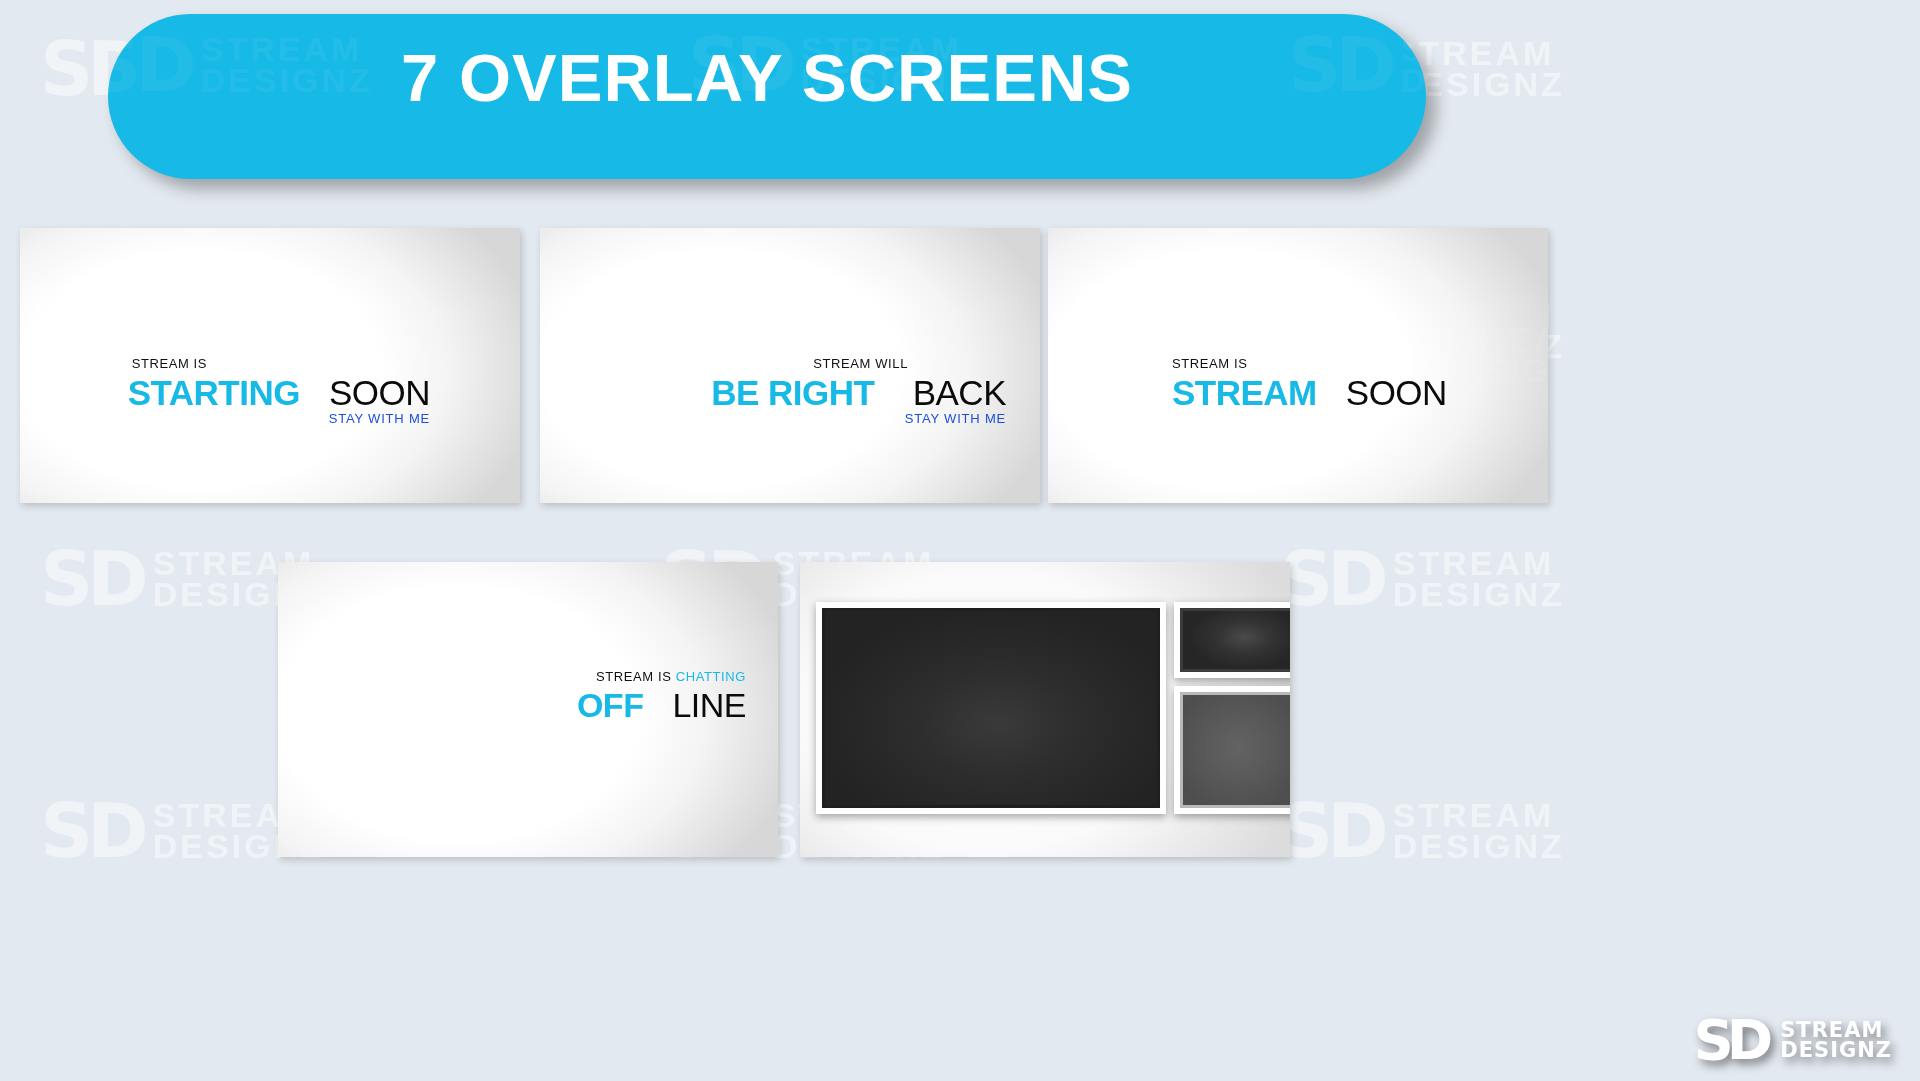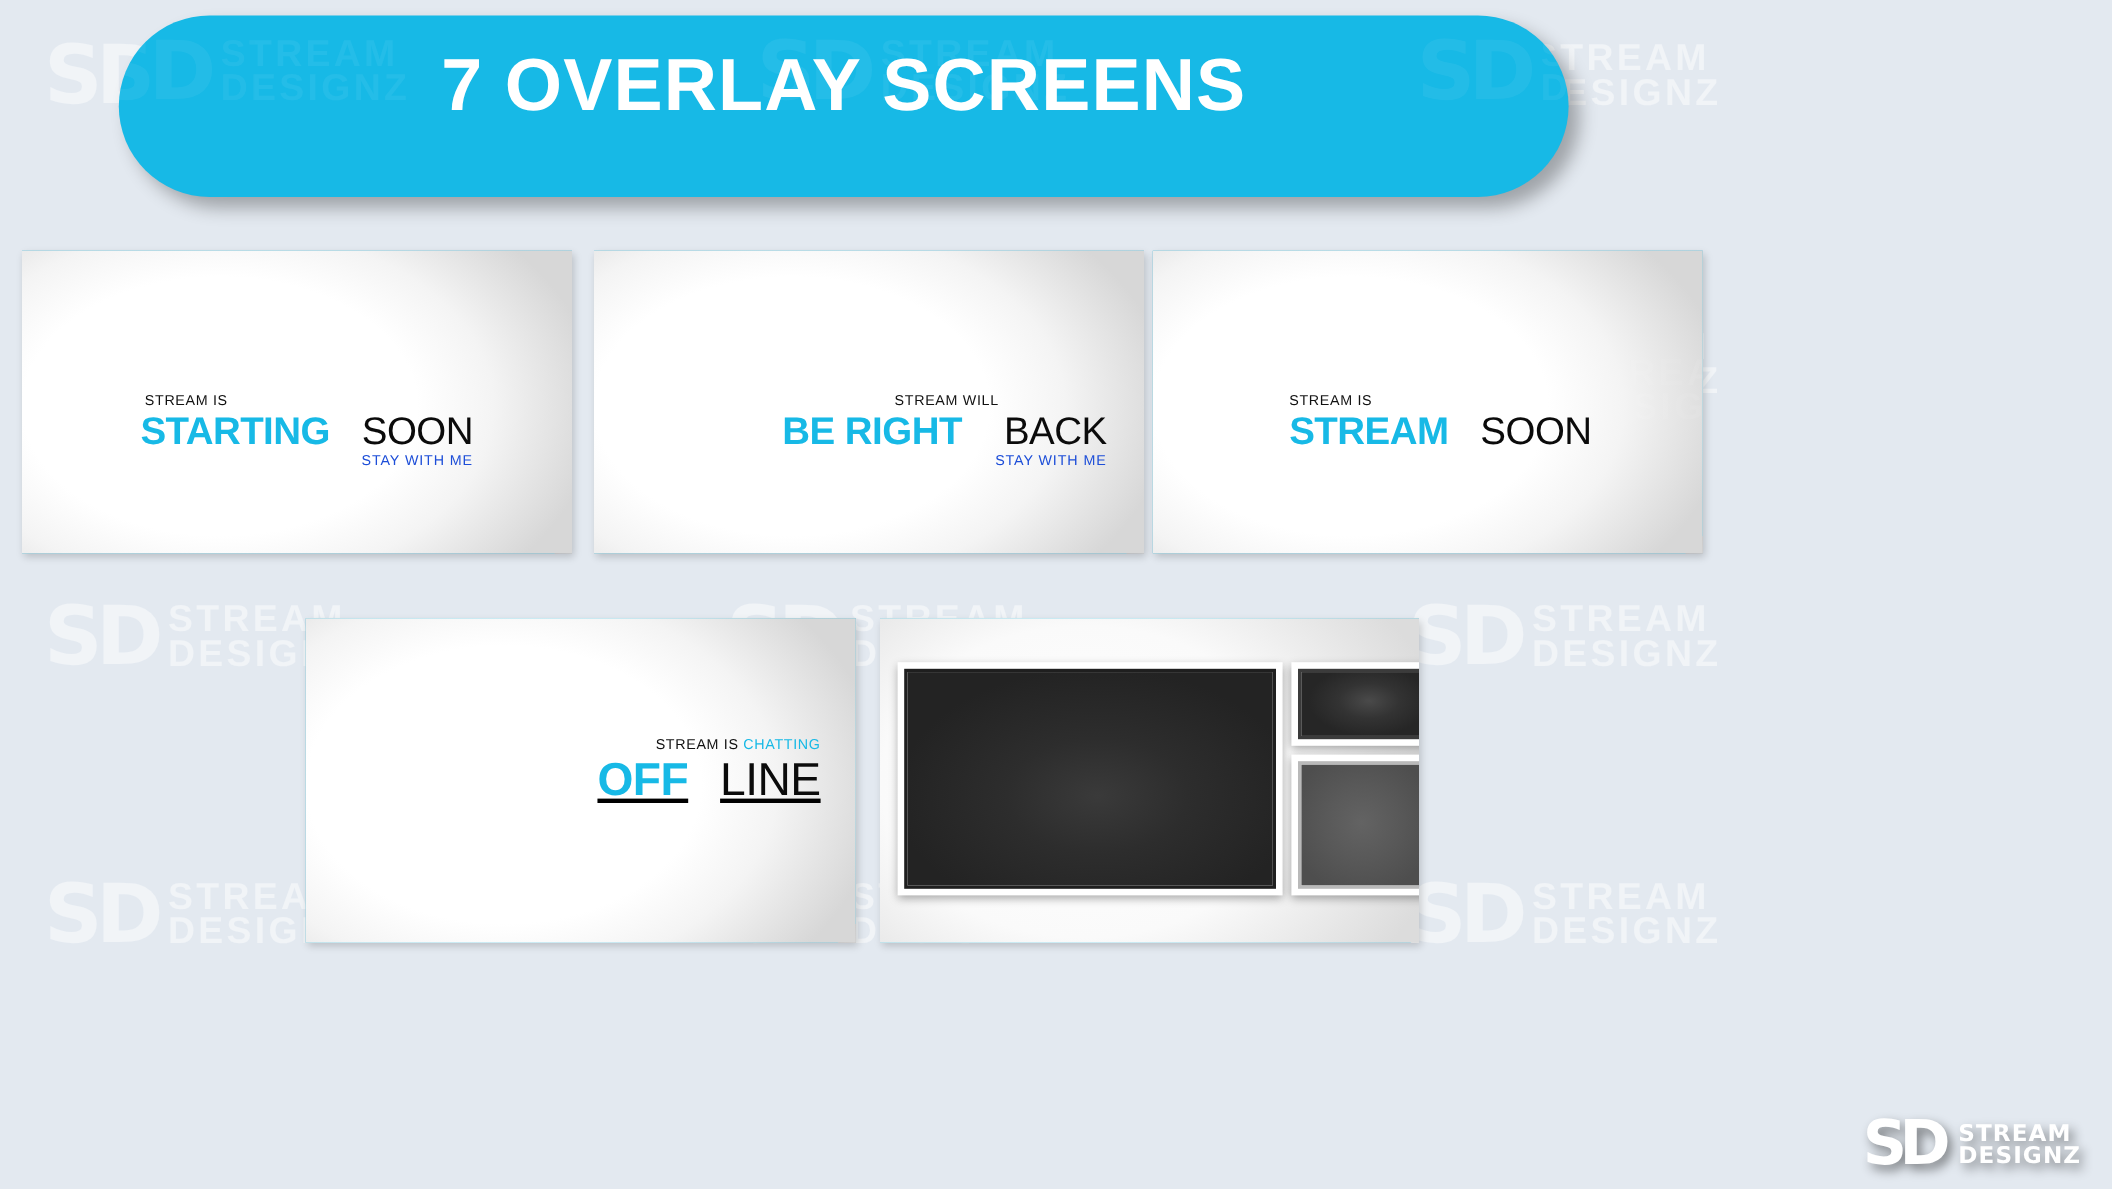--- a/index.html
+++ b/index.html
@@ -382,21 +382,21 @@
       <span class="wm-txt">
         <div class="wm-t1">STREAM</div>
         <div class="wm-t2">DESIGNZ</div>
       </span>
     </div>
   </div>
   <div class="card-text" style="right:32px; top:108px;">
     <div class="eyebrow">
       <span>STREAM IS </span><span class="hl">CHATTING</span>
     </div>
-    <div class="headline" style="font-size:42px;text-decoration:underline;">
+    <div class="headline" style="font-size:34px;">
       <span class="hl">OFF</span><span class="nm">LINE</span>
     </div>
   </div>
 </div>
 
 <div class="panel-card" style="left:800px; top:562px; width:490px; height:295px;">
   <div class="pc-grey"></div>
   <div class="pc-arc"></div>
   <div class="pc-white"></div>
   <div class="pc-wm">

